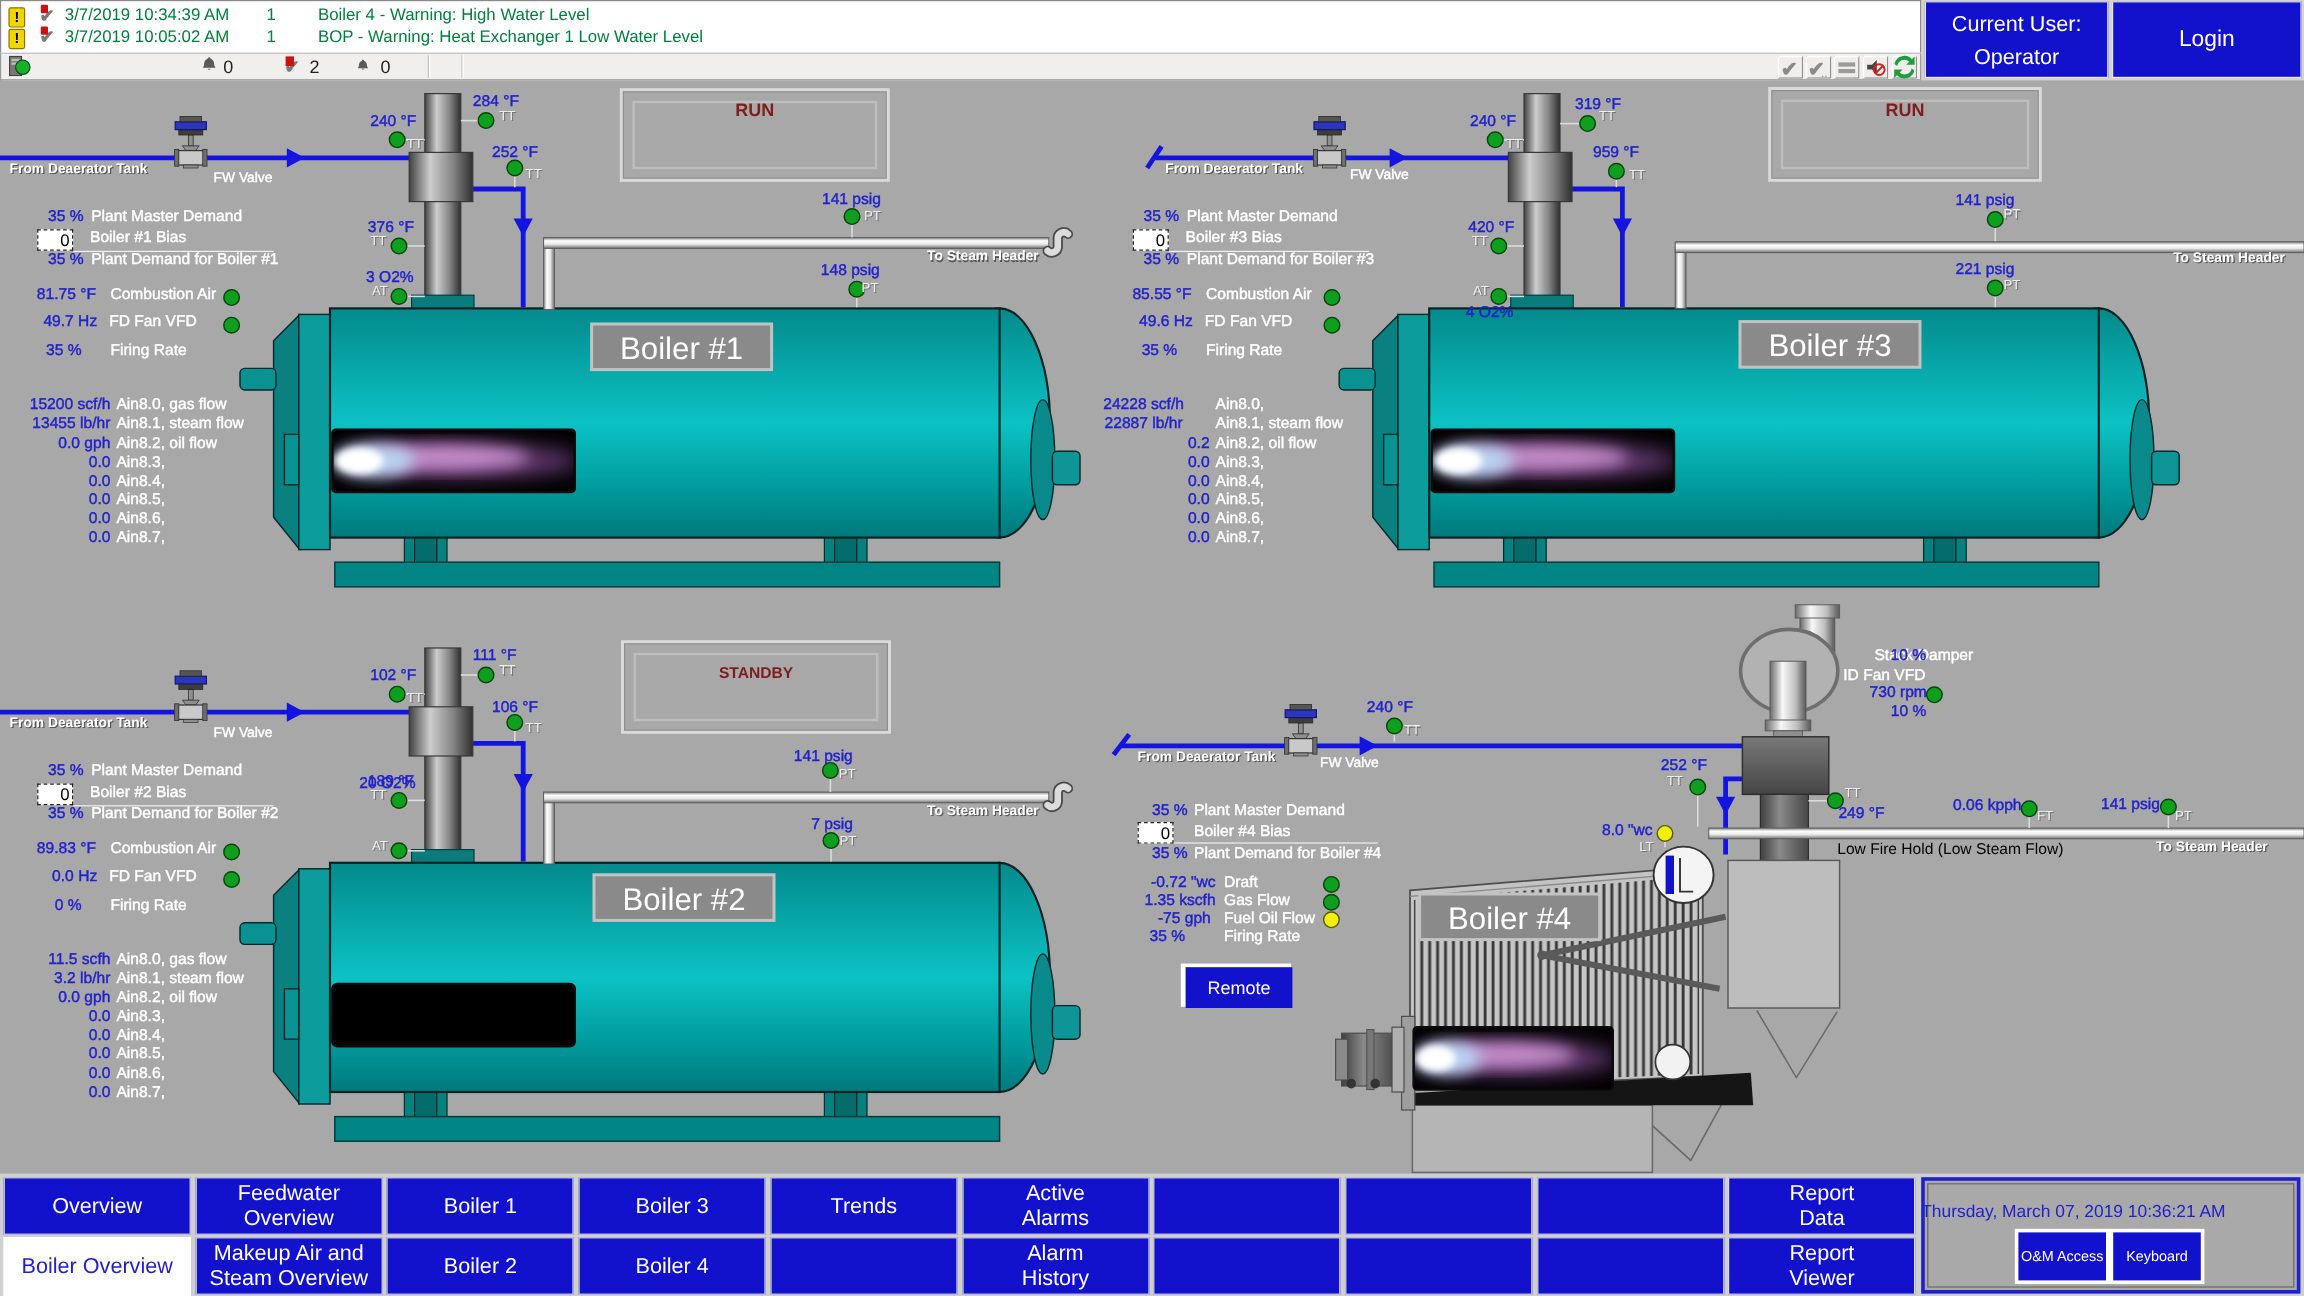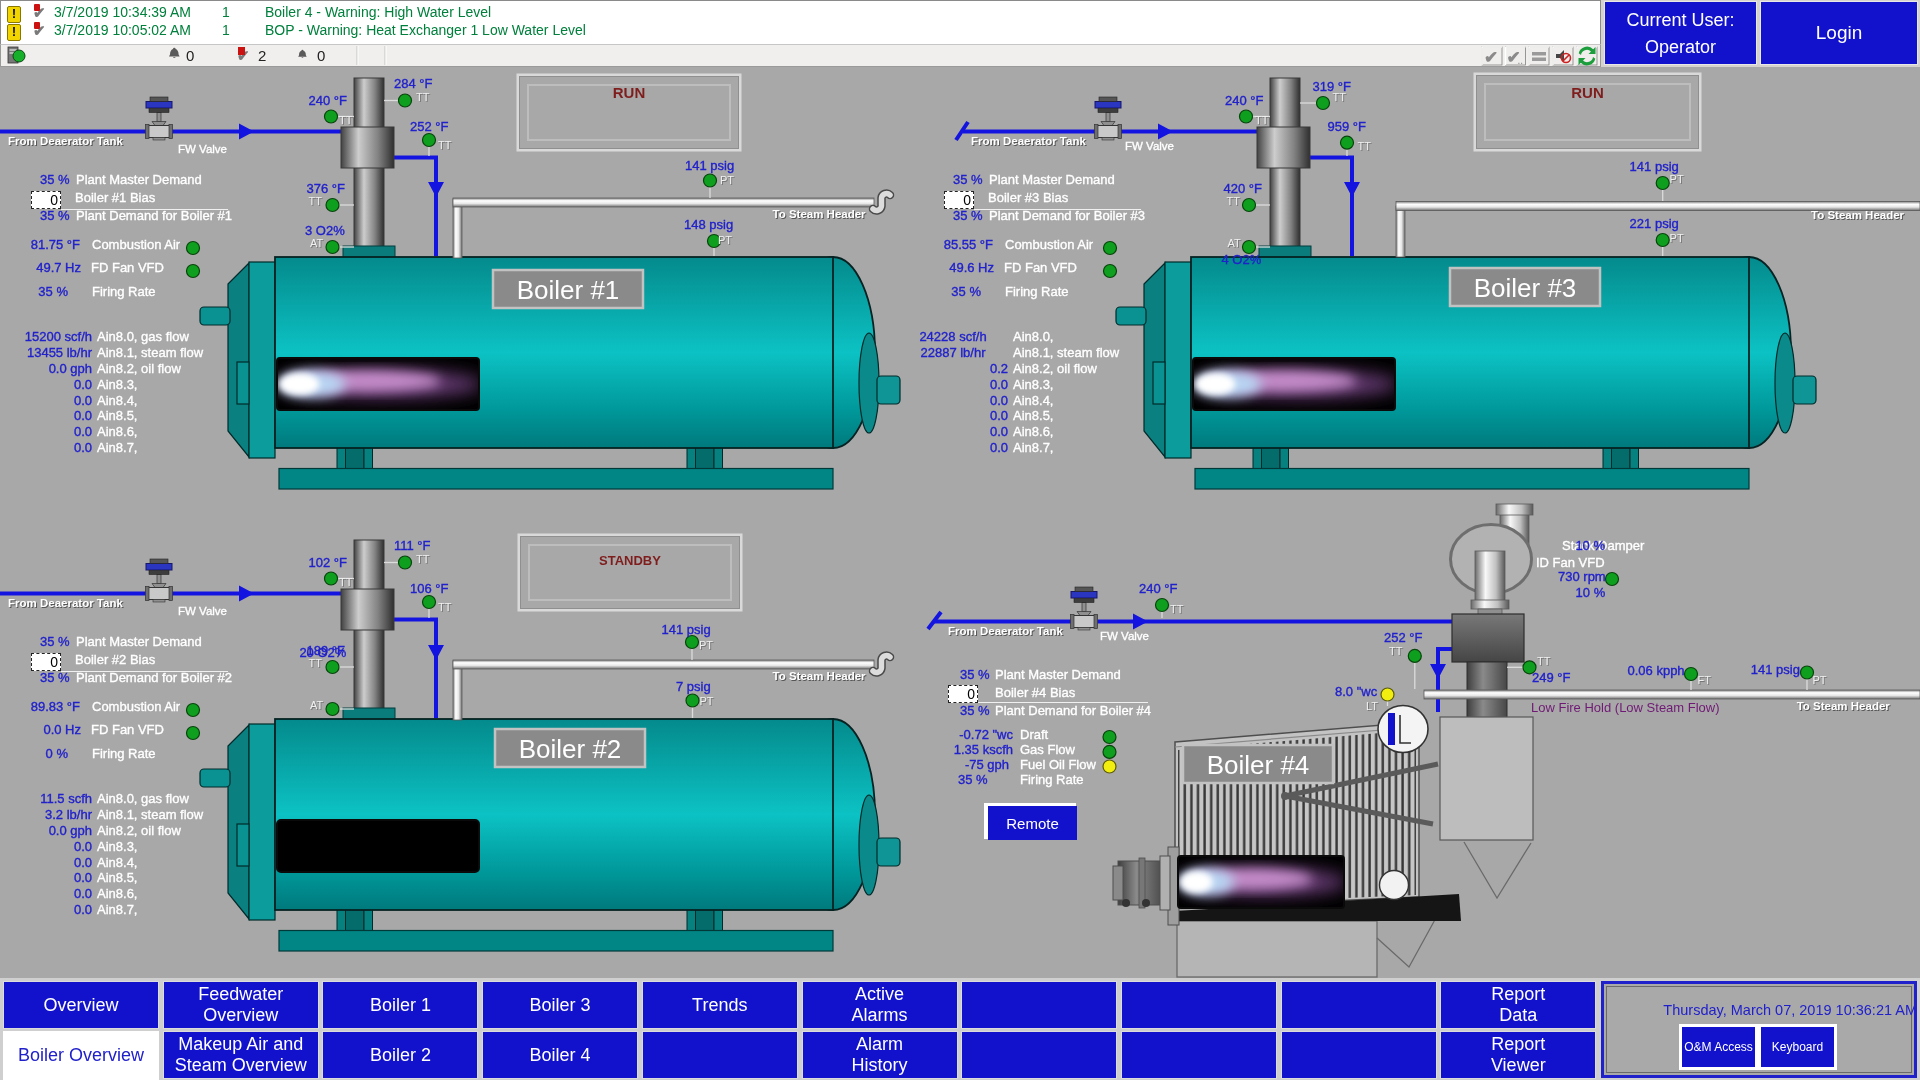--- a/index.html
+++ b/index.html
@@ -1,21 +1,21 @@
 <!DOCTYPE html>
 <html><head><meta charset="utf-8">
 <style>
 html,body{margin:0;padding:0;}
 body{width:1920px;height:1080px;overflow:hidden;background:#a8a8a8;font-family:"Liberation Sans",sans-serif;position:relative;}
 .t{position:absolute;white-space:nowrap;font-size:13px;line-height:1.0;}
 .v{color:#2121cc;-webkit-text-stroke:0.35px #2121cc;}
 .l{color:#ffffff;-webkit-text-stroke:0.35px #ffffff;}
 .b{color:#ffffff;font-weight:bold;font-size:11.5px;text-shadow:1px 1px 0 #555;}
 .s{color:#f0f0f0;font-size:11px;text-shadow:1px 1px 0 #777;}
-.y{color:#701a75;}
+.y{color:#000000;}
 .cy{color:#7f1d1d;font-weight:bold;}
 .g{color:#00803c;font-size:14px;}
 .abs{position:absolute;}
 .navb{position:absolute;background:#1212cc;color:#fff;font-size:18px;display:flex;align-items:center;justify-content:center;text-align:center;line-height:21px;border:1px solid #dcdcdc;box-sizing:border-box;}
 </style></head><body>
 
 <svg class="abs" style="left:0;top:0" width="1920" height="1080" viewBox="0 0 1920 1080">
 <defs>
 <linearGradient id="teal" x1="0" y1="0" x2="0" y2="1">
  <stop offset="0" stop-color="#048a8c"></stop>
@@ -372,21 +372,21 @@
 <div class="navb" style="left:322.4px;top:1031px;width:156px;height:48px;">Boiler 2</div>
 <div class="navb" style="left:482.1px;top:1031px;width:156px;height:48px;">Boiler 4</div>
 <div class="navb" style="left:641.8px;top:1031px;width:156px;height:48px;"></div>
 <div class="navb" style="left:801.5px;top:1031px;width:156px;height:48px;">Alarm<br>History</div>
 <div class="navb" style="left:961.2px;top:1031px;width:156px;height:48px;"></div>
 <div class="navb" style="left:1120.9px;top:1031px;width:156px;height:48px;"></div>
 <div class="navb" style="left:1280.6px;top:1031px;width:156px;height:48px;"></div>
 <div class="navb" style="left:1440.3px;top:1031px;width:156px;height:48px;">Report<br>Viewer</div>
 <div class="abs" style="left:1601px;top:981px;width:316px;height:97px;background:#a9a9a9;border:3px solid #2121cc;box-sizing:border-box;"></div>
 <div class="abs" style="left:1606px;top:986px;width:306px;height:87px;border:1px solid #6a6a6a;box-sizing:border-box;"></div>
-<div class="t" style="left:1601px;top:1003px;width:316px;text-align:right;color:#2121cc;font-size:14.5px;">Thursday, March 07, 2019 10:36:21 AM</div>
+<div class="t" style="left:1601px;top:1003px;width:316px;text-align:left;color:#2121cc;font-size:14.5px;">Thursday, March 07, 2019 10:36:21 AM</div>
 <div class="abs" style="left:1679px;top:1024px;width:158px;height:46px;background:#fff;"></div>
 <div class="abs" style="left:1682px;top:1027px;width:73px;height:40px;background:#1212cc;color:#fff;font-size:12px;display:flex;align-items:center;justify-content:center;">O&amp;M Access</div>
 <div class="abs" style="left:1761px;top:1027px;width:73px;height:40px;background:#1212cc;color:#fff;font-size:12px;display:flex;align-items:center;justify-content:center;">Keyboard</div>
 <div class="abs" style="left:984px;top:803px;width:92px;height:36px;background:#fff;"></div>
 <div class="abs" style="left:988px;top:806px;width:89px;height:34px;background:#1212cc;color:#fff;font-size:15px;display:flex;align-items:center;justify-content:center;">Remote</div>
 <div class="abs" style="left:31px;top:191px;width:30px;height:18px;background:#fff;border:1px dashed #222;box-sizing:border-box;color:#000;font-size:14px;text-align:right;line-height:16px;padding-right:2px;">0</div>
 <div class="abs" style="left:61px;top:208.6px;width:167px;height:1px;background:#f0f0f0;"></div>
 <div class="abs" style="left:31px;top:653px;width:30px;height:18px;background:#fff;border:1px dashed #222;box-sizing:border-box;color:#000;font-size:14px;text-align:right;line-height:16px;padding-right:2px;">0</div>
 <div class="abs" style="left:61px;top:670.6px;width:167px;height:1px;background:#f0f0f0;"></div>
 <div class="abs" style="left:944px;top:191px;width:30px;height:18px;background:#fff;border:1px dashed #222;box-sizing:border-box;color:#000;font-size:14px;text-align:right;line-height:16px;padding-right:2px;">0</div>

